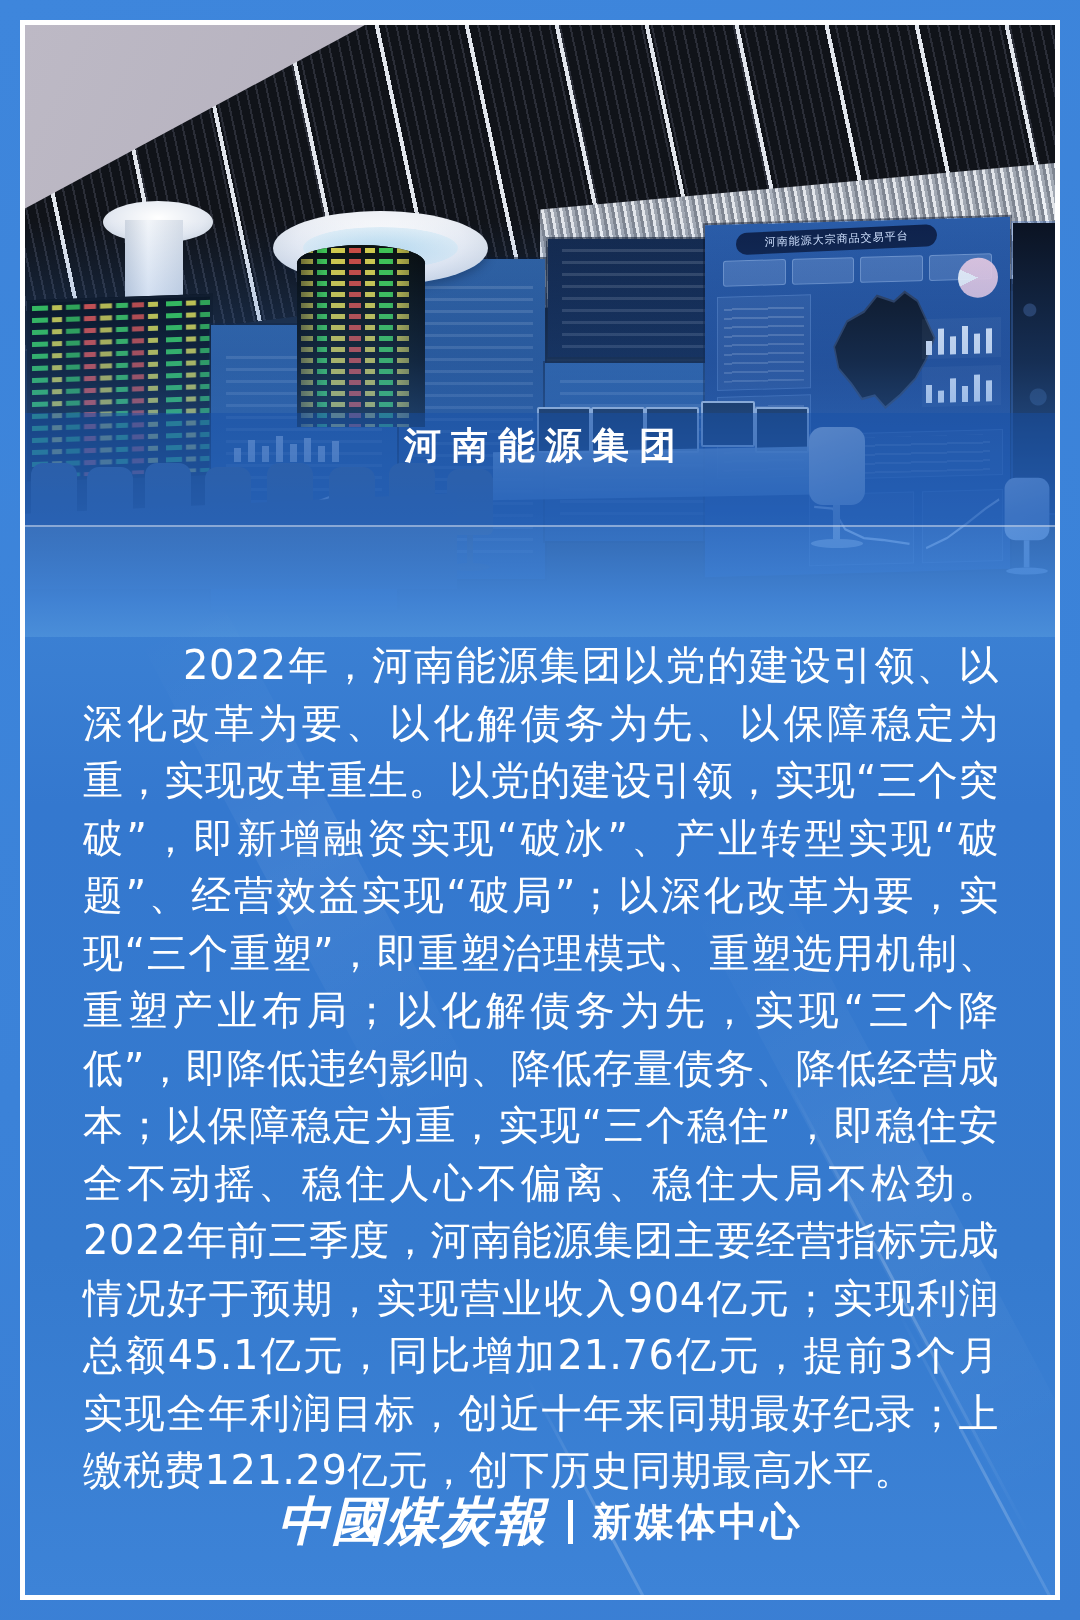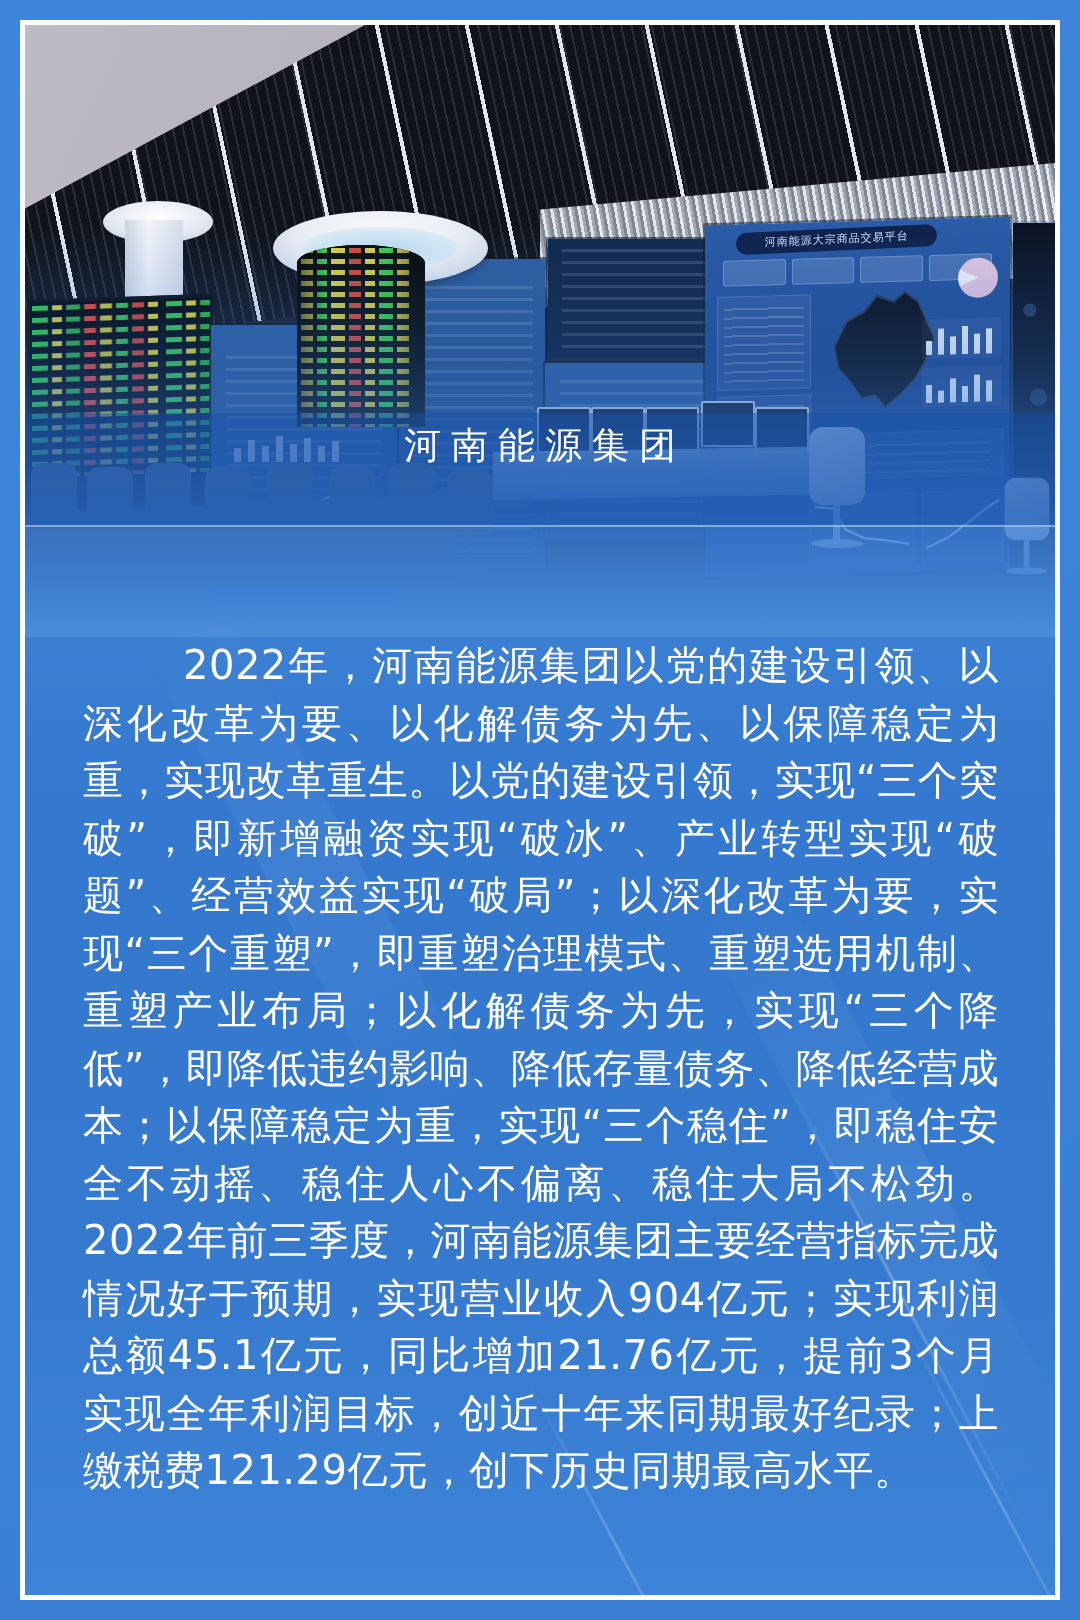--- a/index.html
+++ b/index.html
@@ -106,21 +106,21 @@
   .chair-white.cw2{left:968px;top:440px;transform:scale(.8);}
 
   .photo-tint{position:absolute;inset:0;
     background:linear-gradient(180deg, rgba(47,110,200,0) 32%, rgba(47,110,200,.30) 55%,
       rgba(56,121,209,.78) 80%, rgba(66,133,216,.97) 94%, #4a8ed9 100%);}
 
   
   .title-band{position:absolute;left:0;top:388px;width:1030px;height:112px;
     background:rgba(22,80,168,.45);border-bottom:2px solid rgba(255,255,255,.45);z-index:4;}
   .title-l1{position:absolute;left:0;top:396px;width:100%;text-align:center;color:#fff;z-index:5;
-    font-size:37px;font-weight:normal;letter-spacing:10px;padding-left:10px;box-sizing:border-box;}
+    font-size:37px;font-weight:bold;letter-spacing:10px;padding-left:10px;box-sizing:border-box;}
   .title-l2{position:absolute;left:0;top:442px;width:100%;text-align:center;color:#fff;z-index:5;
     font-size:43px;font-weight:bold;letter-spacing:6px;padding-left:6px;box-sizing:border-box;}
 
   
   .body-text{position:absolute;left:58px;top:572px;width:916px;z-index:5;color:#ffffff;
     font-size:40px;line-height:57.5px;letter-spacing:.5px;text-align:justify;text-indent:100px;
     font-weight:500;}
 
   
   .footer{position:absolute;left:0;top:1462px;width:1030px;display:flex;align-items:center;
@@ -331,20 +331,25 @@
         </div>
 
       <div class="photo-tint"></div>
     </div>
 
     <div class="title-band"></div>
     <div class="title-l1">河南能源集团</div>
 
     <p class="body-text">2022年，河南能源集团以党的建设引领、以深化改革为要、以化解债务为先、以保障稳定为重，实现改革重生。以党的建设引领，实现“三个突破”，即新增融资实现“破冰”、产业转型实现“破题”、经营效益实现“破局”；以深化改革为要，实现“三个重塑”，即重塑治理模式、重塑选用机制、重塑产业布局；以化解债务为先，实现“三个降低”，即降低违约影响、降低存量债务、降低经营成本；以保障稳定为重，实现“三个稳住”，即稳住安全不动摇、稳住人心不偏离、稳住大局不松劲。2022年前三季度，河南能源集团主要经营指标完成情况好于预期，实现营业收入904亿元；实现利润总额45.1亿元，同比增加21.76亿元，提前3个月实现全年利润目标，创近十年来同期最好纪录；上缴税费121.29亿元，创下历史同期最高水平。</p>
 
+    <div class="footer">
+      <span class="brand-script">中國煤炭報</span>
+      <span class="footer-sep"></span>
+      <span class="footer-unit">新媒体中心</span>
+    </div>
 
     <div class="streak" style="left:880px;top:1020px;height:520px"></div>
     <div class="streak" style="left:600px;top:1330px;height:420px"></div>
     <div class="streak" style="left:980px;top:1260px;height:460px"></div>
     <div class="streak wide" style="left:240px;top:560px;height:560px"></div>
     <div class="streak wide" style="left:820px;top:820px;height:680px"></div>
   </div>
 </div>
 
 </body></html>

